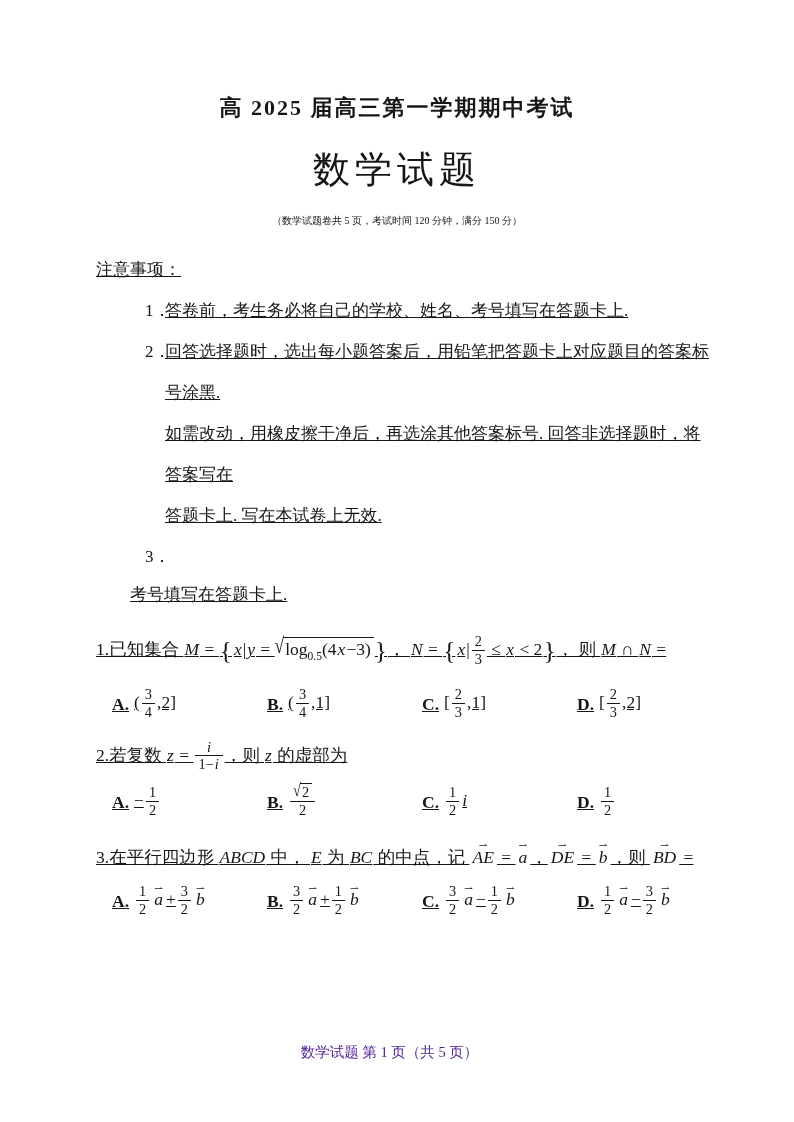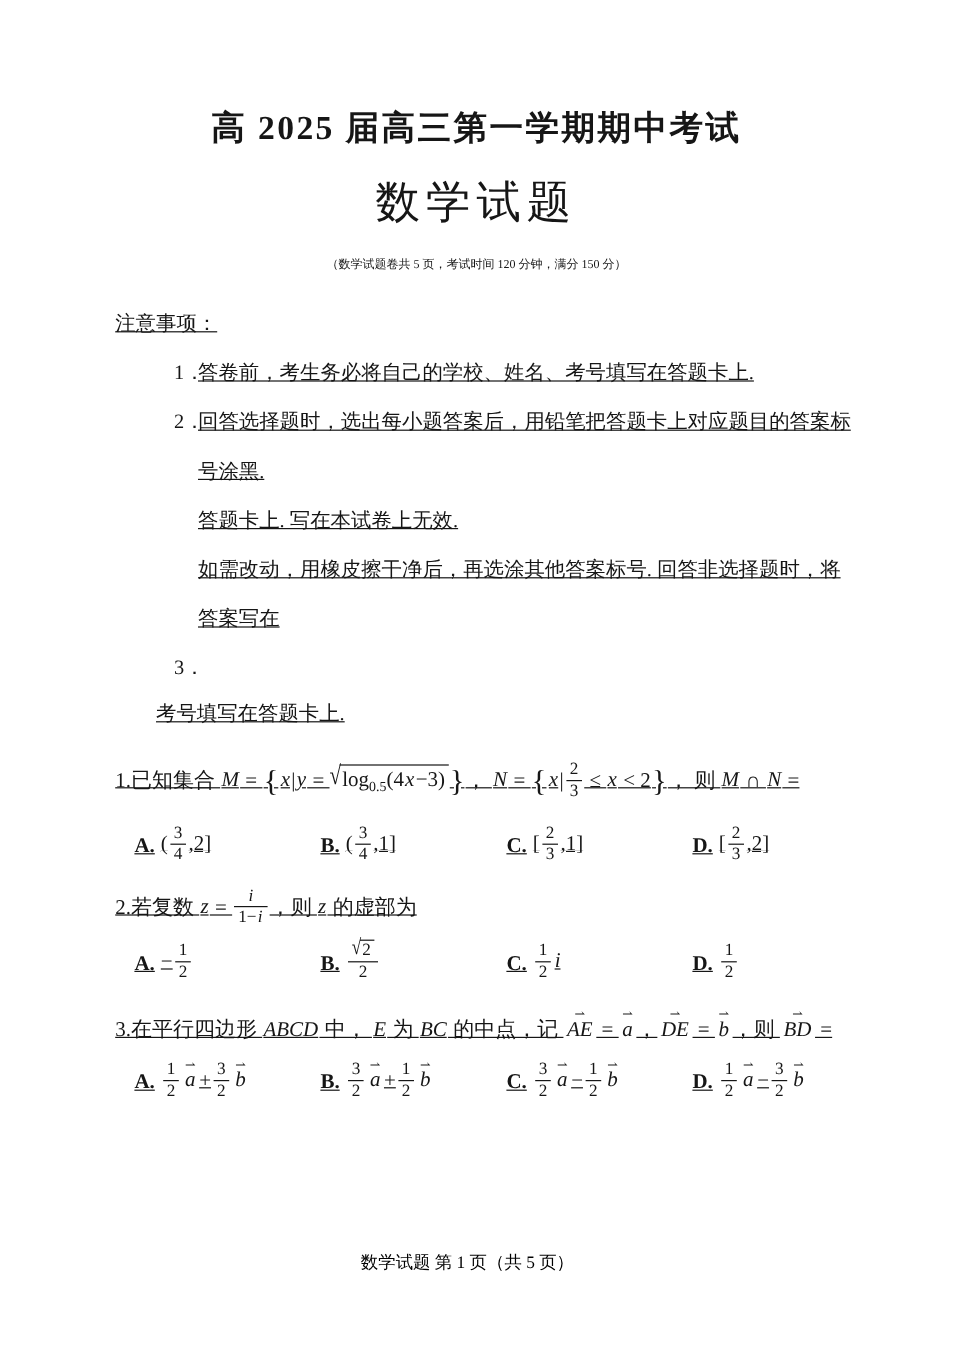--- a/index.html
+++ b/index.html
@@ -1,40 +1,40 @@
 <!DOCTYPE html>
 <html><head>
 <meta charset="utf-8">
 <style>
   html,body{margin:0;padding:0;background:#ffffff;}
   .page{
     width:794px;height:1122px;background:#ffffff;position:relative;
     font-family:"Liberation Serif","DejaVu Serif",serif;color:#161616;overflow:hidden;
   }
   .content{margin:0 82px 0 96px;text-decoration:underline;}
-  .doc-title{padding-top:90px;text-align:center;font-size:28px;font-weight:700;letter-spacing:2px;line-height:36px;}
+  .doc-title{padding-top:90px;text-align:center;font-size:22px;font-weight:700;letter-spacing:2px;line-height:36px;}
   .doc-subject{margin-top:20px;text-align:center;font-size:37px;font-weight:400;letter-spacing:5px;line-height:48px;}
   .doc-meta{margin-top:15px;text-align:center;font-size:10px;line-height:24px;}
   .notice-heading{margin-top:16px;font-size:17px;line-height:41px;}
   .n-item{position:relative;padding-left:69px;font-size:17px;line-height:41px;}
   .n-num{position:absolute;left:49px;top:0;}
   .sec{margin-top:38px;font-size:17px;line-height:42px;}
   .sec-indent{padding-left:34px;}
   .q-stem{font-size:17.5px;margin-top:14px;line-height:1.35;}
   .q-stem.tall{margin-top:18px;}
   .choices{display:flex;padding-left:16px;font-size:17.5px;align-items:center;}
   .choice{width:155px;display:flex;align-items:center;}
   .choice:last-child{width:auto;}
   .c-label{font-weight:700;margin-right:5px;}
   .m1-choices{margin-top:18px;}
   .m2-stem{margin-top:18px;}
   .m2-choices{margin-top:10px;}
   .m3-stem{margin-top:26px;}
   .m3-choices{margin-top:14px;}
-  .footer{position:absolute;left:0;right:15px;bottom:60px;text-align:center;font-size:14.5px;color:#000000;}
+  .footer{position:absolute;left:0;right:15px;bottom:60px;text-align:center;font-size:14.5px;color:#4c1d95;}
   
   .mi{font-style:italic;padding:0 1px;}
   sub.msub{font-size:0.66em;text-align:right;}
   .frac{display:inline-flex;flex-direction:column;vertical-align:middle;text-align:center;
         font-size:0.82em;line-height:1.18;margin:0 2px;position:relative;top:-0.08em;}
   .frac .num{border-bottom:1.2px solid #161616;padding:0 3px;display:block;}
   .frac .den{padding:0 3px;display:block;}
   .sqrt{display:inline-block;white-space:nowrap;}
   .sqrt .rad{display:inline-block;transform:scaleY(1.25);transform-origin:bottom;margin-right:-1px;}
   .sqrt .radicand{display:inline-block;border-top:1.3px solid #161616;padding:0 3px 0 2px;}
@@ -55,22 +55,22 @@
 
     <div class="notice-heading">注意事项：</div>
 
     <div class="n-item">
       <span class="n-num">1．</span>
       <div>答卷前，考生务必将自己的学校、姓名、考号填写在答题卡上.</div>
     </div>
     <div class="n-item">
       <span class="n-num">2．</span>
       <div>回答选择题时，选出每小题答案后，用铅笔把答题卡上对应题目的答案标号涂黑.</div>
+      <div>如需改动，用橡皮擦干净后，再选涂其他答案标号. 回答非选择题时，将答案写在</div>
       <div>答题卡上. 写在本试卷上无效.</div>
-      <div>如需改动，用橡皮擦干净后，再选涂其他答案标号. 回答非选择题时，将答案写在</div>
     </div>
     <div class="n-item">
       <span class="n-num">3．</span>
     </div>
 
     <div class="sec">
       <div class="sec-indent">考号填写在答题卡上.</div>
     </div>
 
     <div class="q-stem tall">1.已知集合 <span class="mi">M</span> = <span class="brace">{</span><span class="mi">x</span>|<span class="mi">y</span> = <span class="sqrt"><span class="rad">√</span><span class="radicand">log<sub class="msub">0.5</sub>(4<span class="mi">x</span>−3)</span></span><span class="brace">}</span>，  <span class="mi">N</span> = <span class="brace">{</span><span class="mi">x</span>|<span class="frac">

